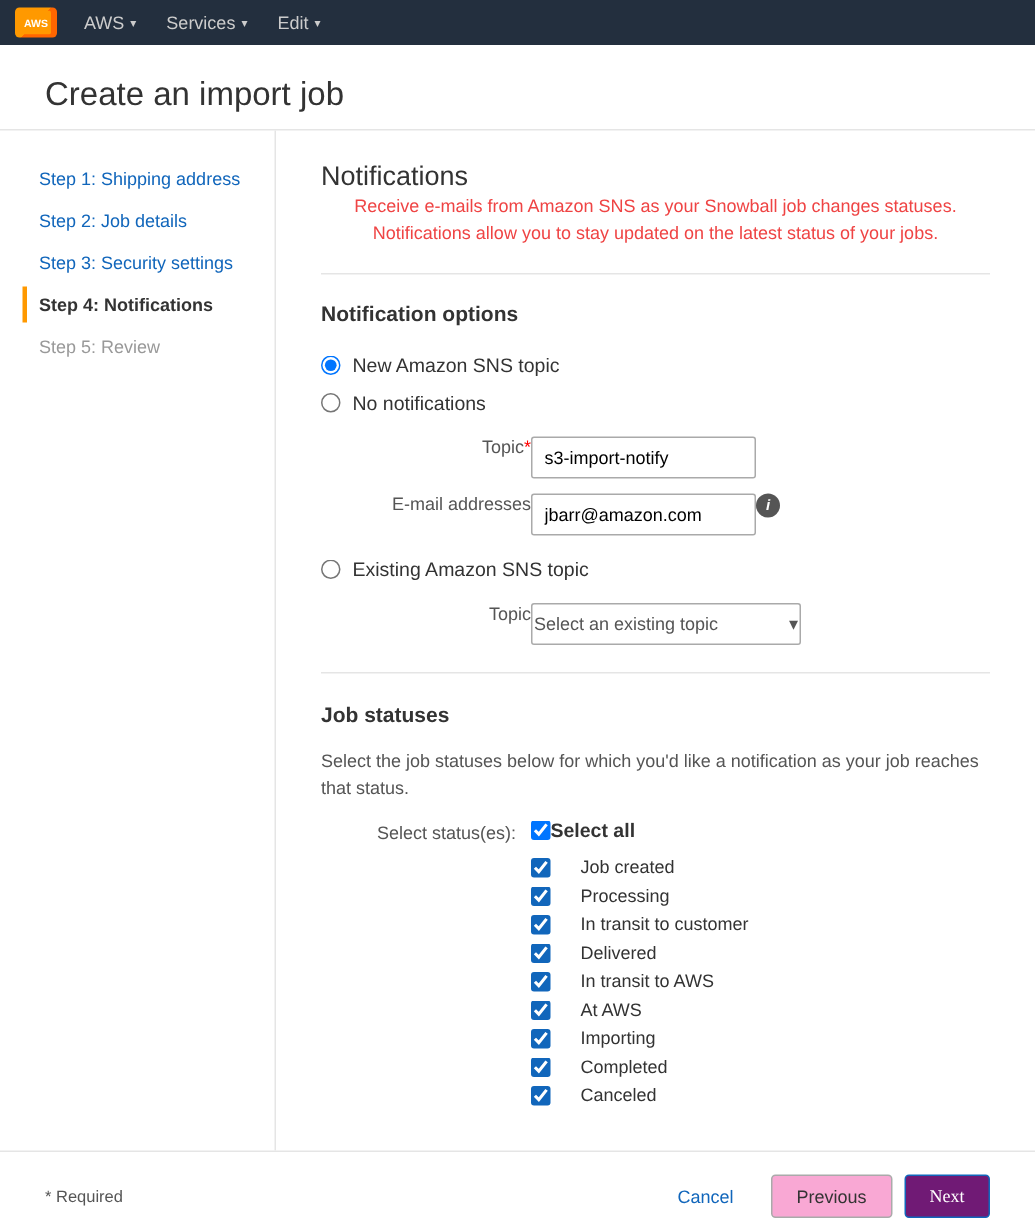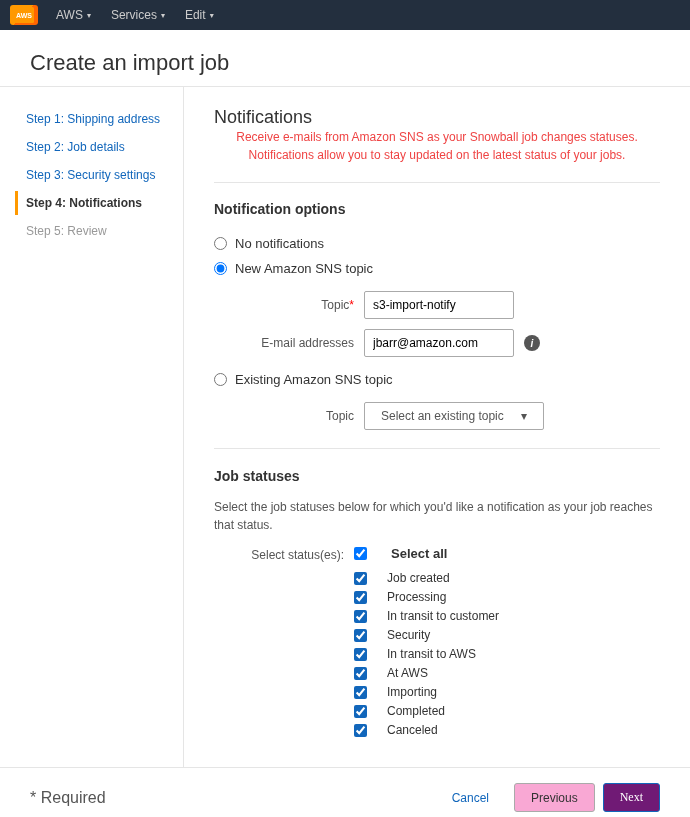--- a/index.html
+++ b/index.html
@@ -121,23 +121,22 @@
       cursor: pointer;
     }
     .radio-label {
       font-size: 13px;
       color: #333;
     }
 
     
     .form-field {
       display: flex;
-      align-items: center;
+      align-items: flex-start;
       margin: 10px 0 10px 30px;
-      gap: 10px;
     }
     .form-field label {
       width: 110px;
       text-align: right;
       font-size: 12px;
       color: #555;
     }
     .form-field label .required {
       color: red;
     }
@@ -158,21 +157,21 @@
       display: inline-flex; align-items: center; justify-content: center;
       cursor: pointer;
       font-style: italic;
       font-weight: bold;
     }
 
     
     .topic-dropdown {
       border: 1px solid #aaa;
       border-radius: 2px;
-      padding: 4px 16px;
+      padding: 4px 1px;
       font-size: 12px;
       width: 180px;
       height: 28px;
       background: white;
       cursor: pointer;
       color: #555;
       display: flex; align-items: center; justify-content: space-between;
     }
 
     
@@ -212,38 +211,38 @@
       font-size: 12px;
       color: #333;
     }
     .checkbox-item input[type="checkbox"] {
       margin: 0;
       accent-color: #1166bb;
     }
     .select-all-row {
       display: flex;
       align-items: center;
-      gap: 24px;
+      gap: 0;
       font-size: 13px;
       font-weight: bold;
       color: #333;
       margin-bottom: 5px;
     }
 
     
     .footer {
       border-top: 1px solid #e5e5e5;
       padding: 15px 30px;
       display: flex;
       align-items: center;
       justify-content: space-between;
       background: #fff;
     }
     .footer-required {
-      font-size: 16px;
+      font-size: 11px;
       color: #555;
     }
     .footer-buttons {
       display: flex;
       gap: 8px;
     }
     .btn {
       padding: 6px 16px;
       font-size: 12px;
       border-radius: 3px;
@@ -320,27 +319,27 @@
 
     <div class="main-content">
       <h2 class="section-title">Notifications</h2>
       <p class="section-description">Receive e-mails from Amazon SNS as your Snowball job changes statuses. Notifications allow you to stay updated on the latest status of your jobs.</p>
 
       <hr class="divider">
 
       <div class="subsection-title">Notification options</div>
 
       <div class="radio-option">
+        <input type="radio" name="notification_type" id="new_topic" checked="" style="">
+        <label for="new_topic" class="radio-label">New Amazon SNS topic</label>
+      </div>
+
+      <div class="radio-option">
         <input type="radio" name="notification_type" id="no_notify" style="">
         <label for="no_notify" class="radio-label">No notifications</label>
-      </div>
-
-      <div class="radio-option">
-        <input type="radio" name="notification_type" id="new_topic" checked="" style="">
-        <label for="new_topic" class="radio-label">New Amazon SNS topic</label>
       </div>
 
       <div class="form-field">
         <label>
           <span>Topic</span><span class="required">*</span>
         </label>
         <input type="text" value="s3-import-notify" style="">
       </div>
 
       <div class="form-field">
@@ -384,21 +383,21 @@
             <div class="checkbox-item">
               <input type="checkbox" checked="" style="">
               <span>Processing</span>
             </div>
             <div class="checkbox-item">
               <input type="checkbox" checked="" style="">
               <span>In transit to customer</span>
             </div>
             <div class="checkbox-item">
               <input type="checkbox" checked="" style="">
-              <span>Security</span>
+              <span>Delivered</span>
             </div>
             <div class="checkbox-item">
               <input type="checkbox" checked="" style="">
               <span>In transit to AWS</span>
             </div>
             <div class="checkbox-item">
               <input type="checkbox" checked="" style="">
               <span>At AWS</span>
             </div>
             <div class="checkbox-item">

